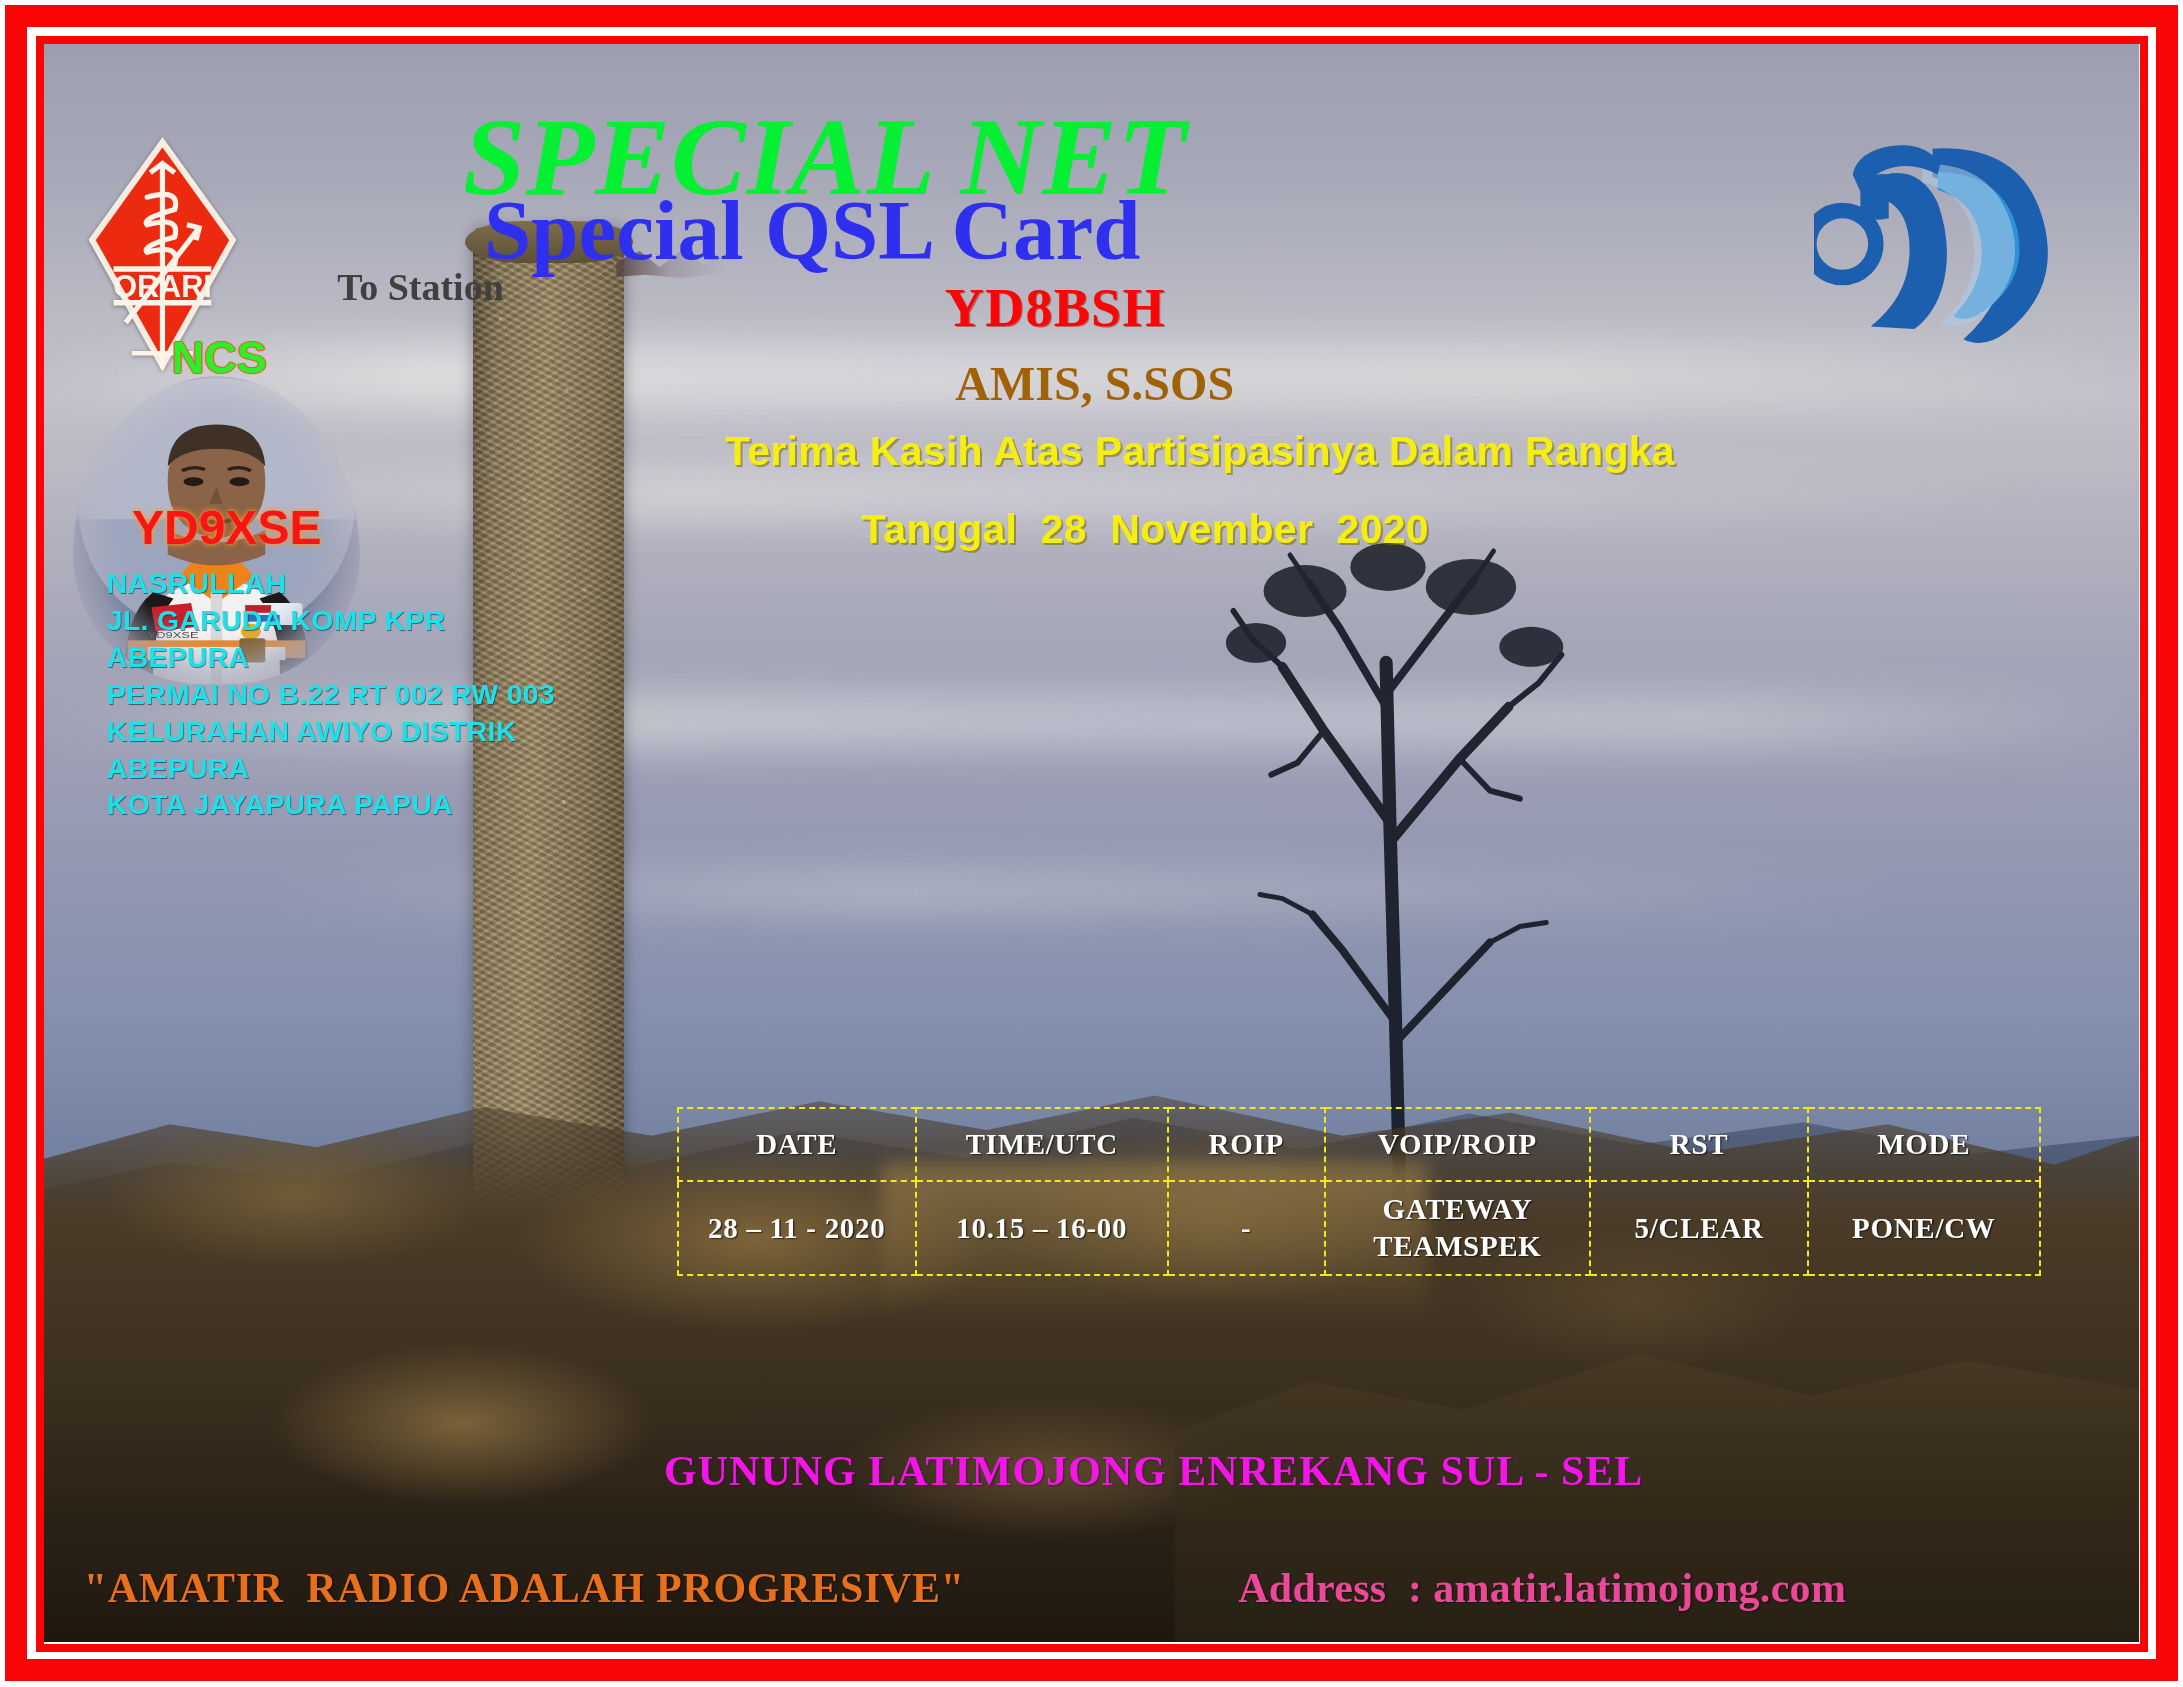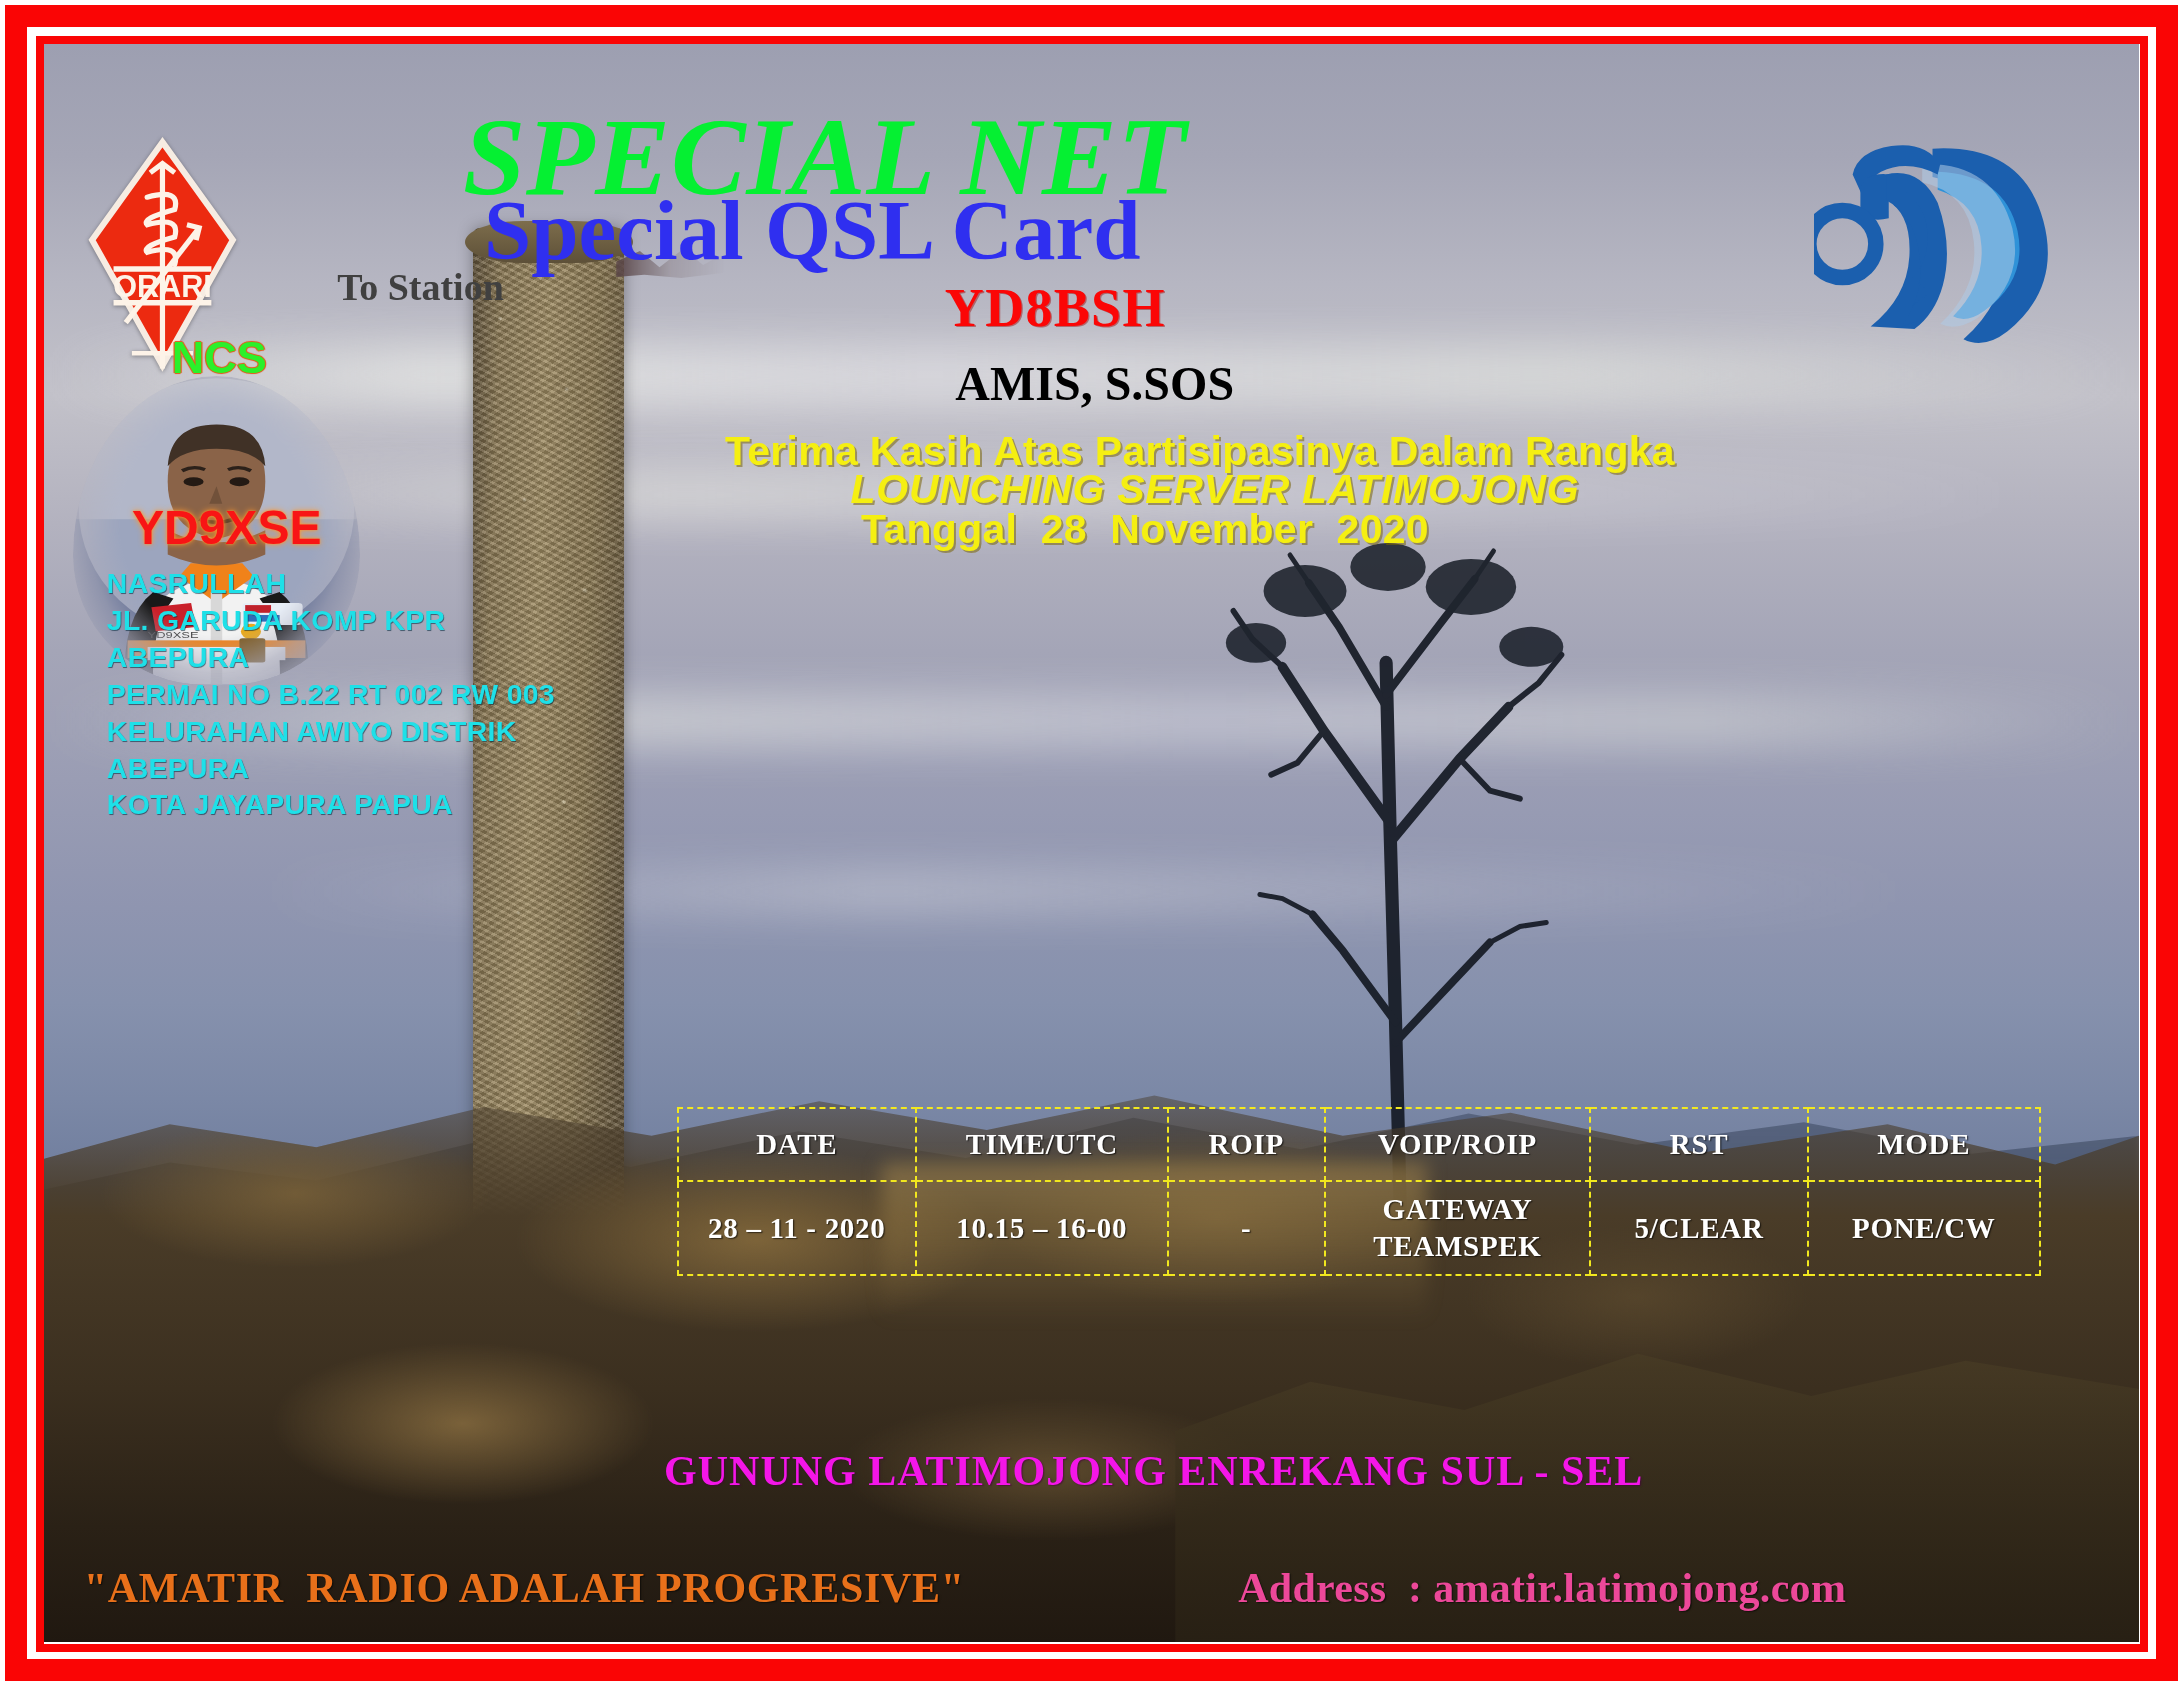--- a/index.html
+++ b/index.html
@@ -168,21 +168,21 @@
   #t-call{
     left:43.0%;top:14.8%;
     font-family:"Liberation Serif",serif;
     font-weight:700;font-size:54px;letter-spacing:1.3px;
     color:#fb0606;
     text-shadow:1.3px 1.3px 0 rgba(160,0,0,.45);
   }
   #t-name{
     left:43.5%;top:19.8%;
     font-family:"Liberation Serif",serif;
-    font-weight:700;font-size:48px;color:#000000;
+    font-weight:700;font-size:48px;color:#a16207;
   }
 
   .yellowline{
     font-family:"Liberation Sans",sans-serif;
     font-weight:700;color:#f5ef11;
     text-shadow:2px 2px 0 rgba(120,100,10,.55);
   }
   #t-terima{left:32.5%;top:24.2%;font-size:41px;letter-spacing:0.3px;}
   #t-lounching{left:38.5%;top:26.6%;font-size:41px;font-style:italic;letter-spacing:0.7px;}
   #t-tanggal{left:39.0%;top:29.1%;font-size:41px;letter-spacing:0.3px;}
@@ -370,21 +370,20 @@
       </svg>
     </div>
 
     <div class="txt" id="t-special-net">SPECIAL NET</div>
     <div class="txt" id="t-qsl">Special QSL Card</div>
     <div class="txt" id="t-to-station">To Station</div>
     <div class="txt" id="t-call">YD8BSH</div>
     <div class="txt" id="t-name">AMIS, S.SOS</div>
 
     <div class="txt yellowline" id="t-terima">Terima Kasih Atas Partisipasinya Dalam Rangka</div>
-    <div class="txt yellowline" id="t-lounching">LOUNCHING SERVER LATIMOJONG</div>
     <div class="txt yellowline" id="t-tanggal">Tanggal  28  November  2020</div>
 
     <div class="txt" id="t-ncs">NCS</div>
     <div class="txt" id="t-yd9xse">YD9XSE</div>
 
     <div id="addr">
       <div>NASRULLAH</div>
       <div>JL. GARUDA KOMP KPR</div>
       <div>ABEPURA</div>
       <div>PERMAI NO B.22 RT 002 RW 003</div>

